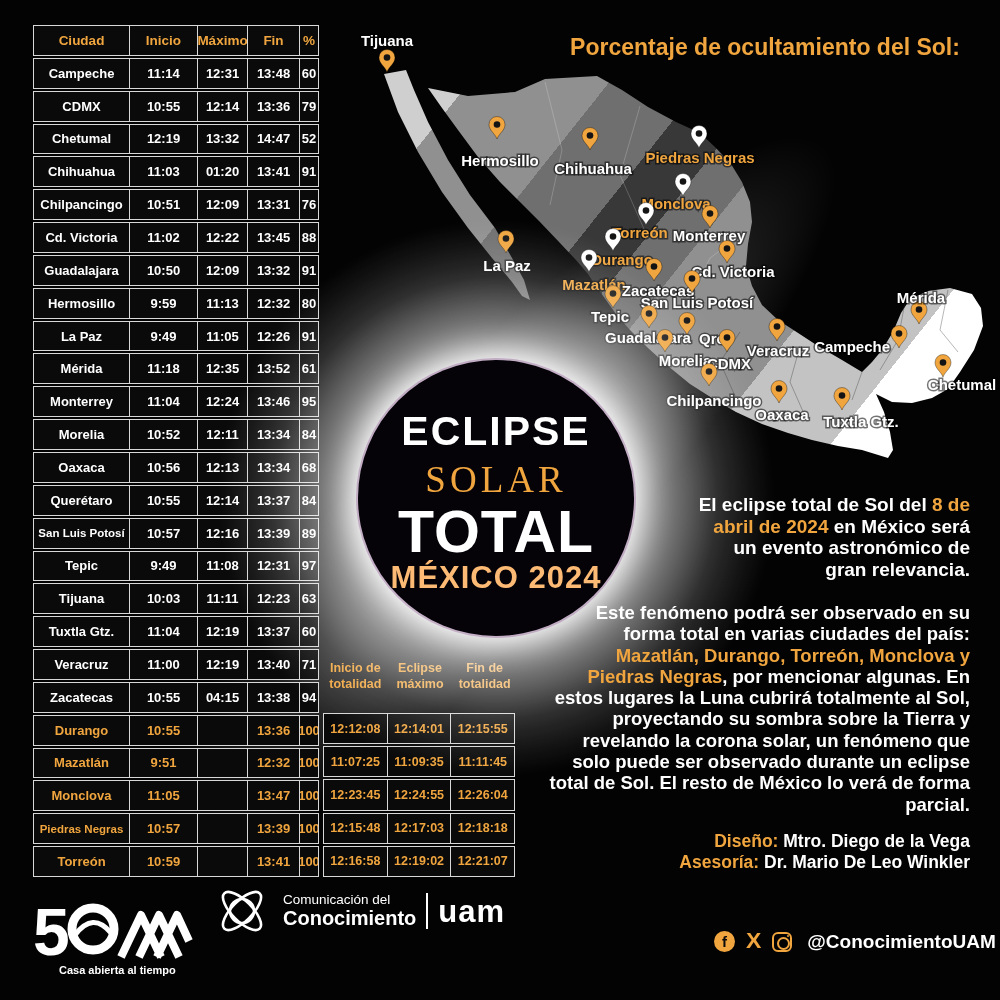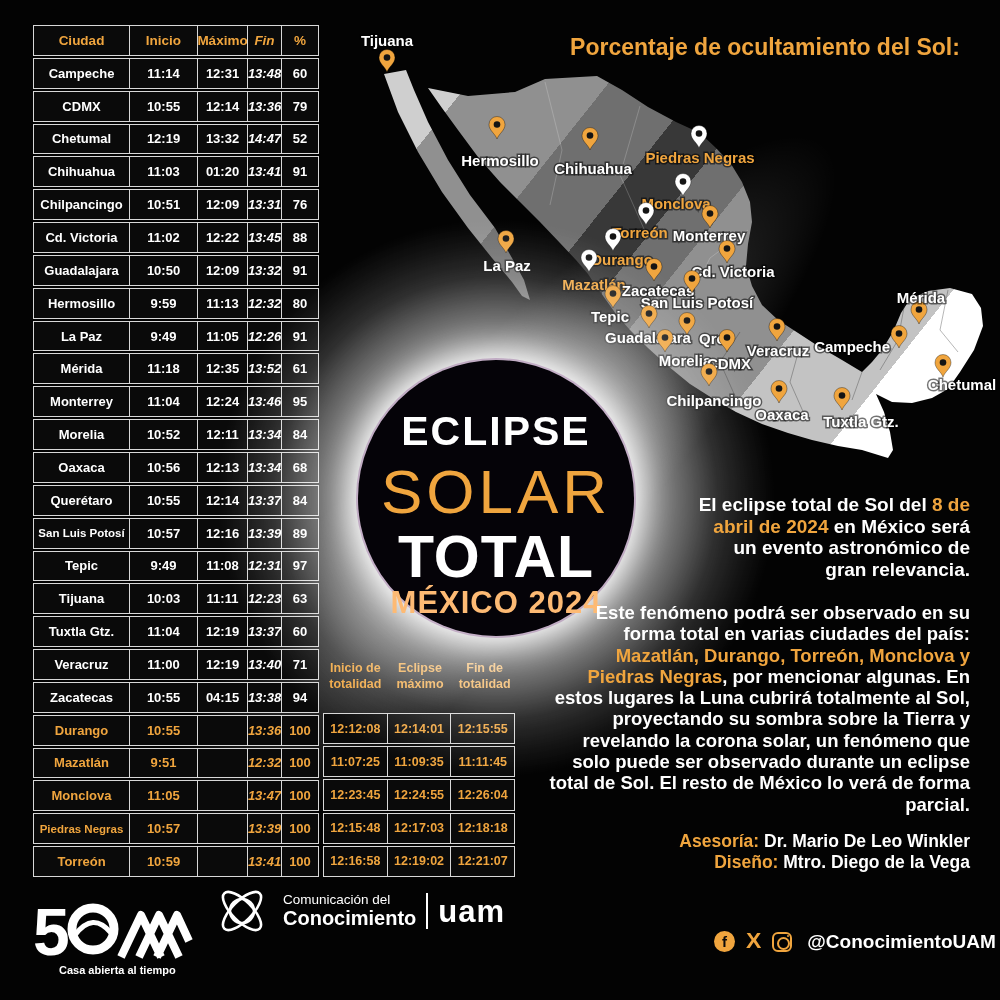--- a/index.html
+++ b/index.html
@@ -15,35 +15,35 @@
   .glow{position:absolute;left:496px;top:498px;width:580px;height:580px;border-radius:50%;
         transform:translate(-50%,-50%);
         background:radial-gradient(circle,rgba(255,255,255,.95) 21%,rgba(255,255,255,.45) 36%,rgba(255,255,255,.12) 54%,rgba(255,255,255,0) 68%);
         z-index:4;pointer-events:none;}
   .moon{position:absolute;left:496px;top:498px;width:276px;height:276px;border-radius:50%;
         transform:translate(-50%,-50%);background:#050308;z-index:5;
         box-shadow:0 0 0 2px rgba(120,50,130,.30),0 0 30px 9px rgba(255,255,255,.92),0 0 95px 45px rgba(255,255,255,.38);}
   .etitle{position:absolute;left:496px;top:411px;transform:translateX(-50%);text-align:center;
           z-index:6;line-height:1;white-space:nowrap;}
   .e1{color:#fff;font-size:41px;font-weight:900;letter-spacing:2px;}
-  .e2{color:#F0A53E;font-size:62px;font-weight:400;letter-spacing:4px;margin-top:9px;}
+  .e2{color:#F0A53E;font-size:37px;font-weight:400;letter-spacing:4px;margin-top:9px;font-family:Liberation Serif, serif;}
   .e3{color:#fff;font-size:59px;font-weight:900;letter-spacing:1px;margin-top:5px;}
   .e4{color:#fdba74;font-size:31px;font-weight:800;letter-spacing:1px;margin-top:0;}
 
   
   .table{position:absolute;left:33px;top:25px;width:286px;height:852px;display:flex;
          flex-direction:column;gap:2px;z-index:3;}
   .trow{flex:1;display:flex;}
   .trow>div{border:1px solid #d8d8d8;background:#0a0a0a;display:flex;align-items:center;
             justify-content:center;color:#fff;font-weight:700;font-size:13px;margin-left:-1px;
             white-space:nowrap;overflow:hidden;}
   .trow>div:nth-child(1){width:97px;margin-left:0;}
   .trow>div:nth-child(2){width:69px;}
   .trow>div:nth-child(3){width:51px;}
-  .trow>div:nth-child(4){width:35px;font-style:italic;}
+  .trow>div:nth-child(4){width:53px;}
   .trow>div:nth-child(5){flex:1;}
   .trow.hdr>div{color:#F0A53E;font-size:13.5px;}
   .trow.tot>div{color:#F0A53E;}
   .trow>div.long{font-size:11.5px;}
 
   
   .t2head{position:absolute;left:323px;top:661px;width:194px;display:flex;z-index:3;}
   .t2head>div{width:64.7px;text-align:center;color:#F0A53E;font-weight:800;font-size:12.5px;line-height:1.25;}
   .t2{position:absolute;left:323px;top:713px;width:194px;height:164px;display:flex;
       flex-direction:column;gap:2px;z-index:3;}
@@ -472,22 +472,22 @@
   <div class="etitle">
     <div class="e1">ECLIPSE</div>
     <div class="e2">SOLAR</div>
     <div class="e3">TOTAL</div>
     <div class="e4">MÉXICO 2024</div>
   </div>
 
   <div class="rtext intro"><span>El eclipse total de Sol del </span><span class="or">8 de abril de 2024</span><span> en México será un evento astronómico de gran relevancia.</span></div>
   <div class="rtext bodytext"><span>Este fenómeno podrá ser observado en su forma total en varias ciudades del país: </span><span class="or">Mazatlán, Durango, Torreón, Monclova y Piedras Negras</span><span>, por mencionar algunas. En estos lugares la Luna cubrirá totalmente al Sol, proyectando su sombra sobre la Tierra y revelando la corona solar, un fenómeno que solo puede ser observado durante un eclipse total de Sol. El resto de México lo verá de forma parcial.</span></div>
   <div class="rtext credits">
+      <div><span class="or">Diseño:</span><span> Mtro. Diego de la Vega</span></div>
       <div><span class="or">Asesoría:</span><span> Dr. Mario De Leo Winkler</span></div>
-      <div><span class="or">Diseño:</span><span> Mtro. Diego de la Vega</span></div>
     </div>
 
   <svg class="footer-left" width="160" height="90" viewBox="0 0 160 90">
     <text x="0" y="62" fill="#fff" font-size="66" font-weight="900" font-family="Liberation Sans, sans-serif" id="fifty-num">5</text>
     <g fill="none" stroke="#fff">
       <circle cx="60" cy="36" r="21" stroke-width="9"></circle>
       <path d="M42,42 Q60,18 78,40" stroke-width="5"></path>
     </g>
     <g fill="none" stroke="#fff" stroke-width="8" stroke-linejoin="round">
       <path d="M88,64 L108,22 L128,64 M106,64 L126,22 L146,64 M124,64 L144,22 L156,48"></path>

